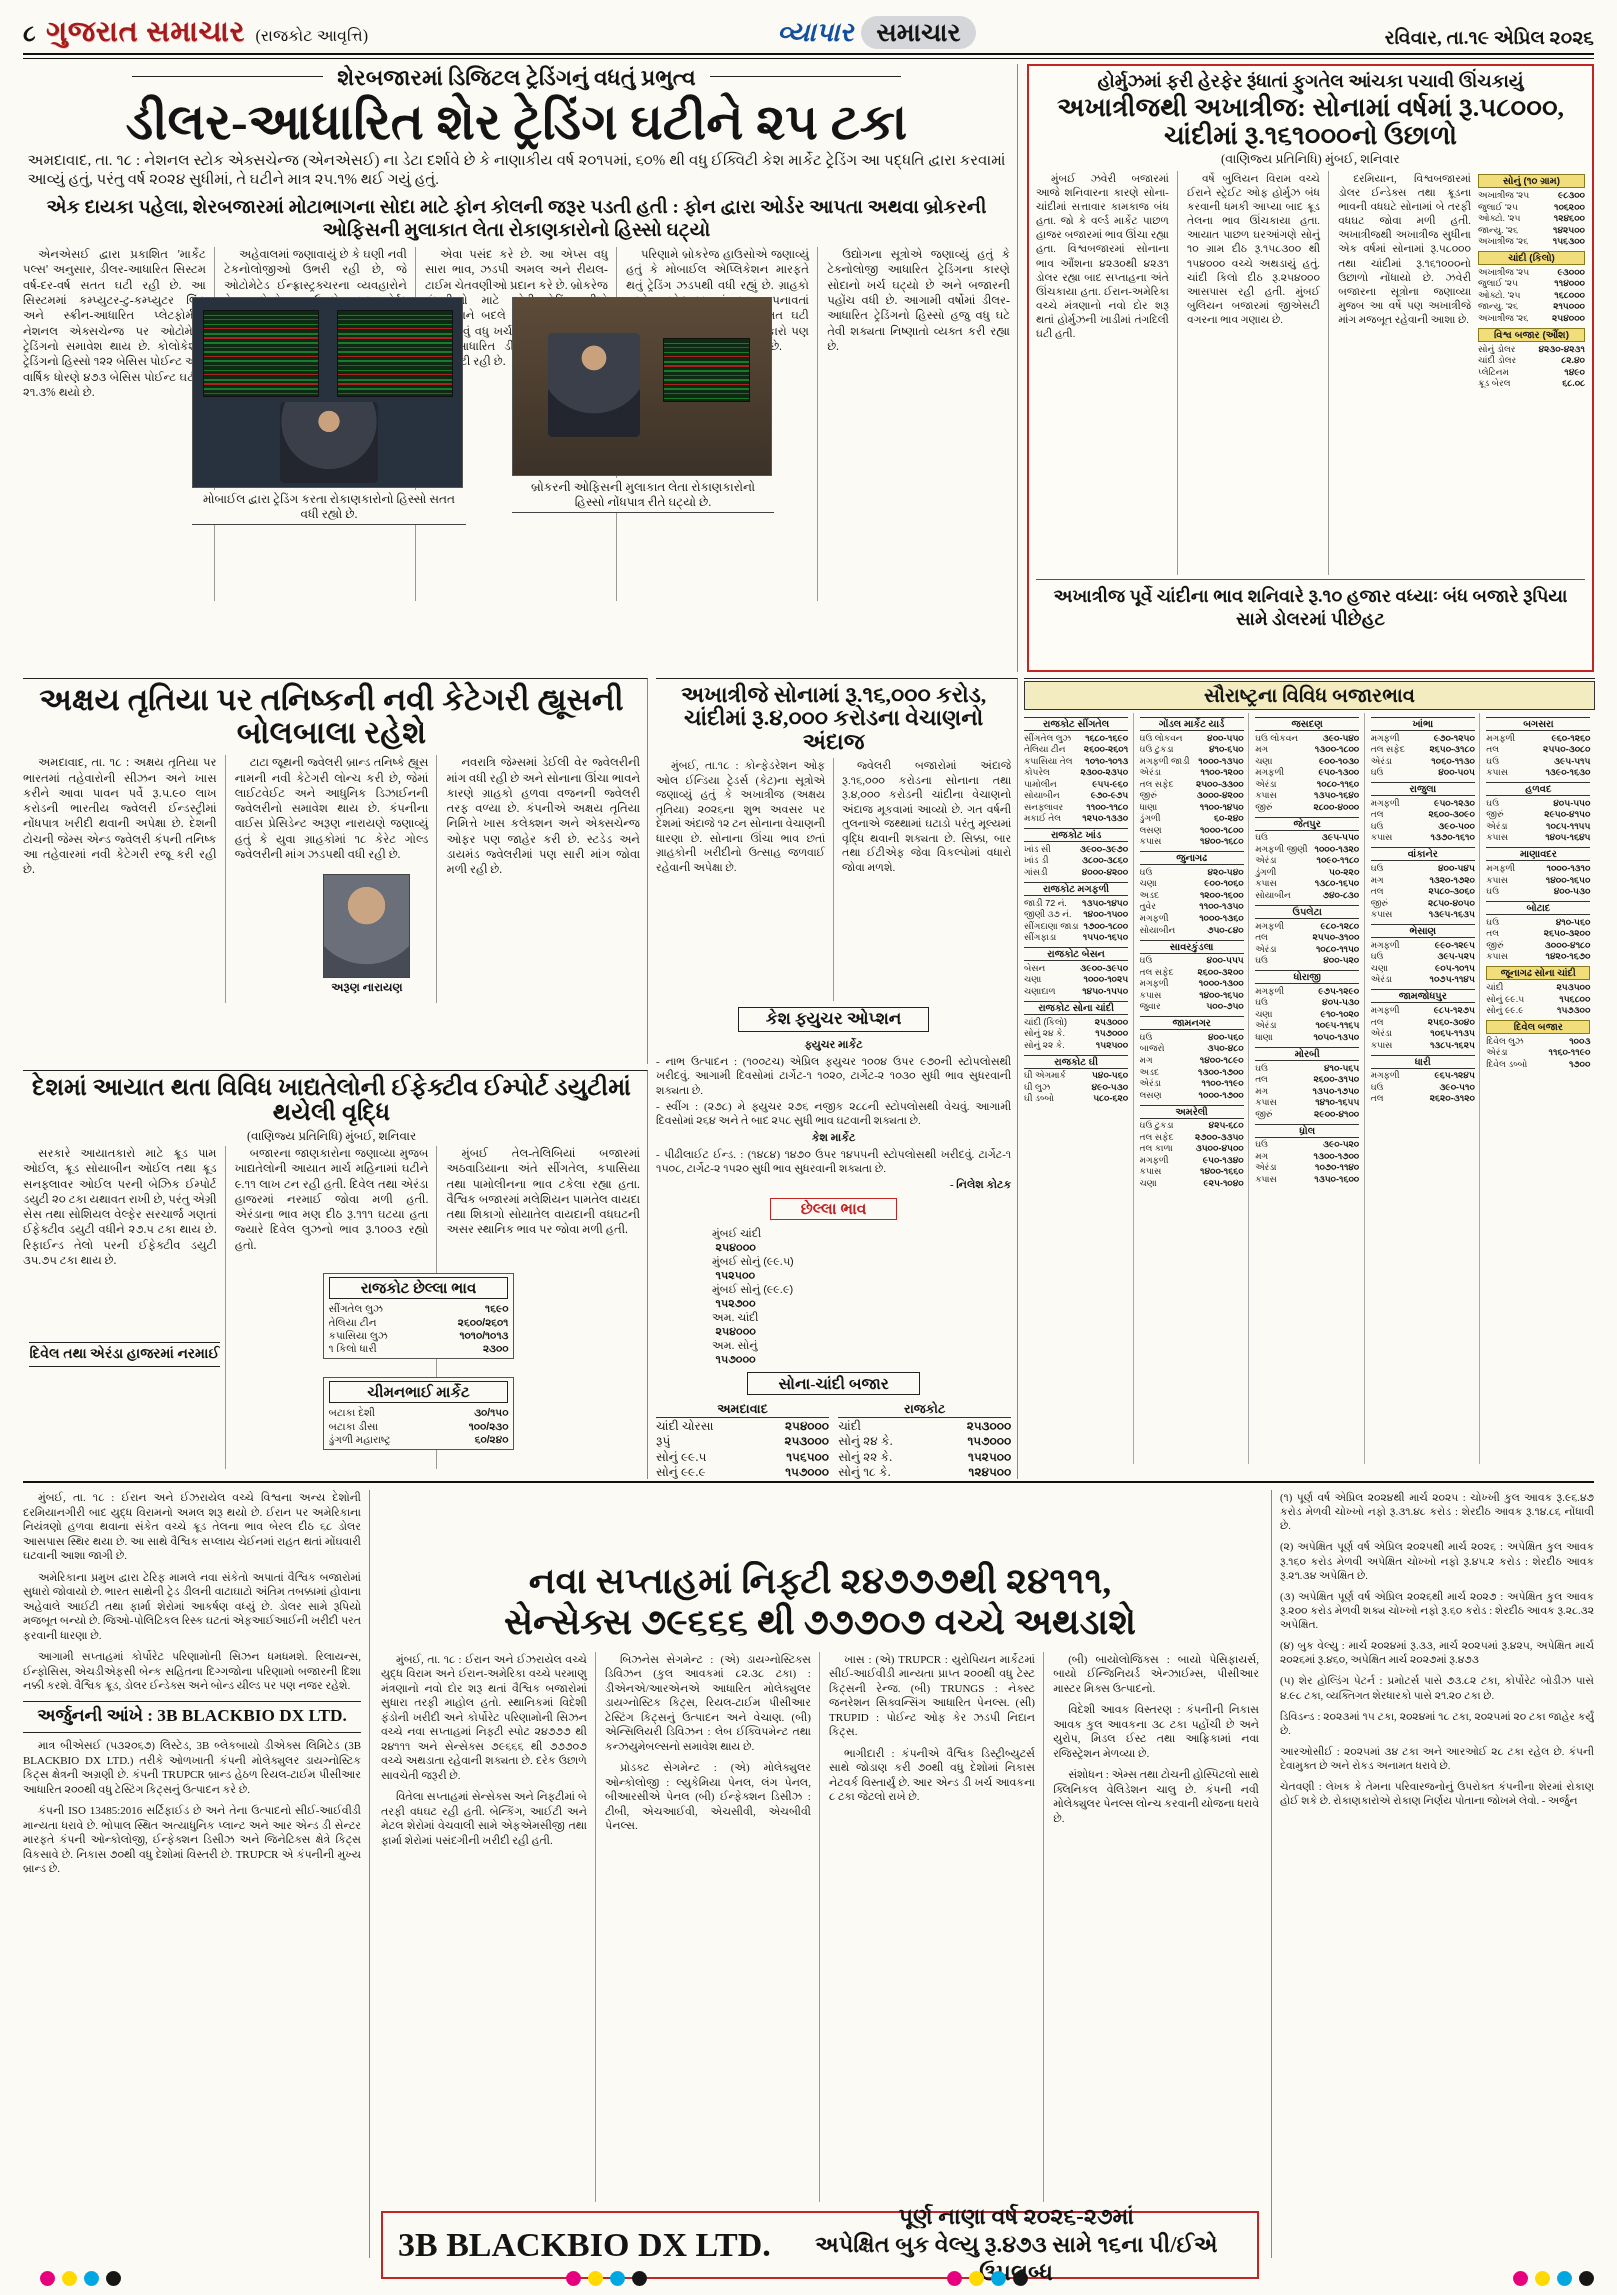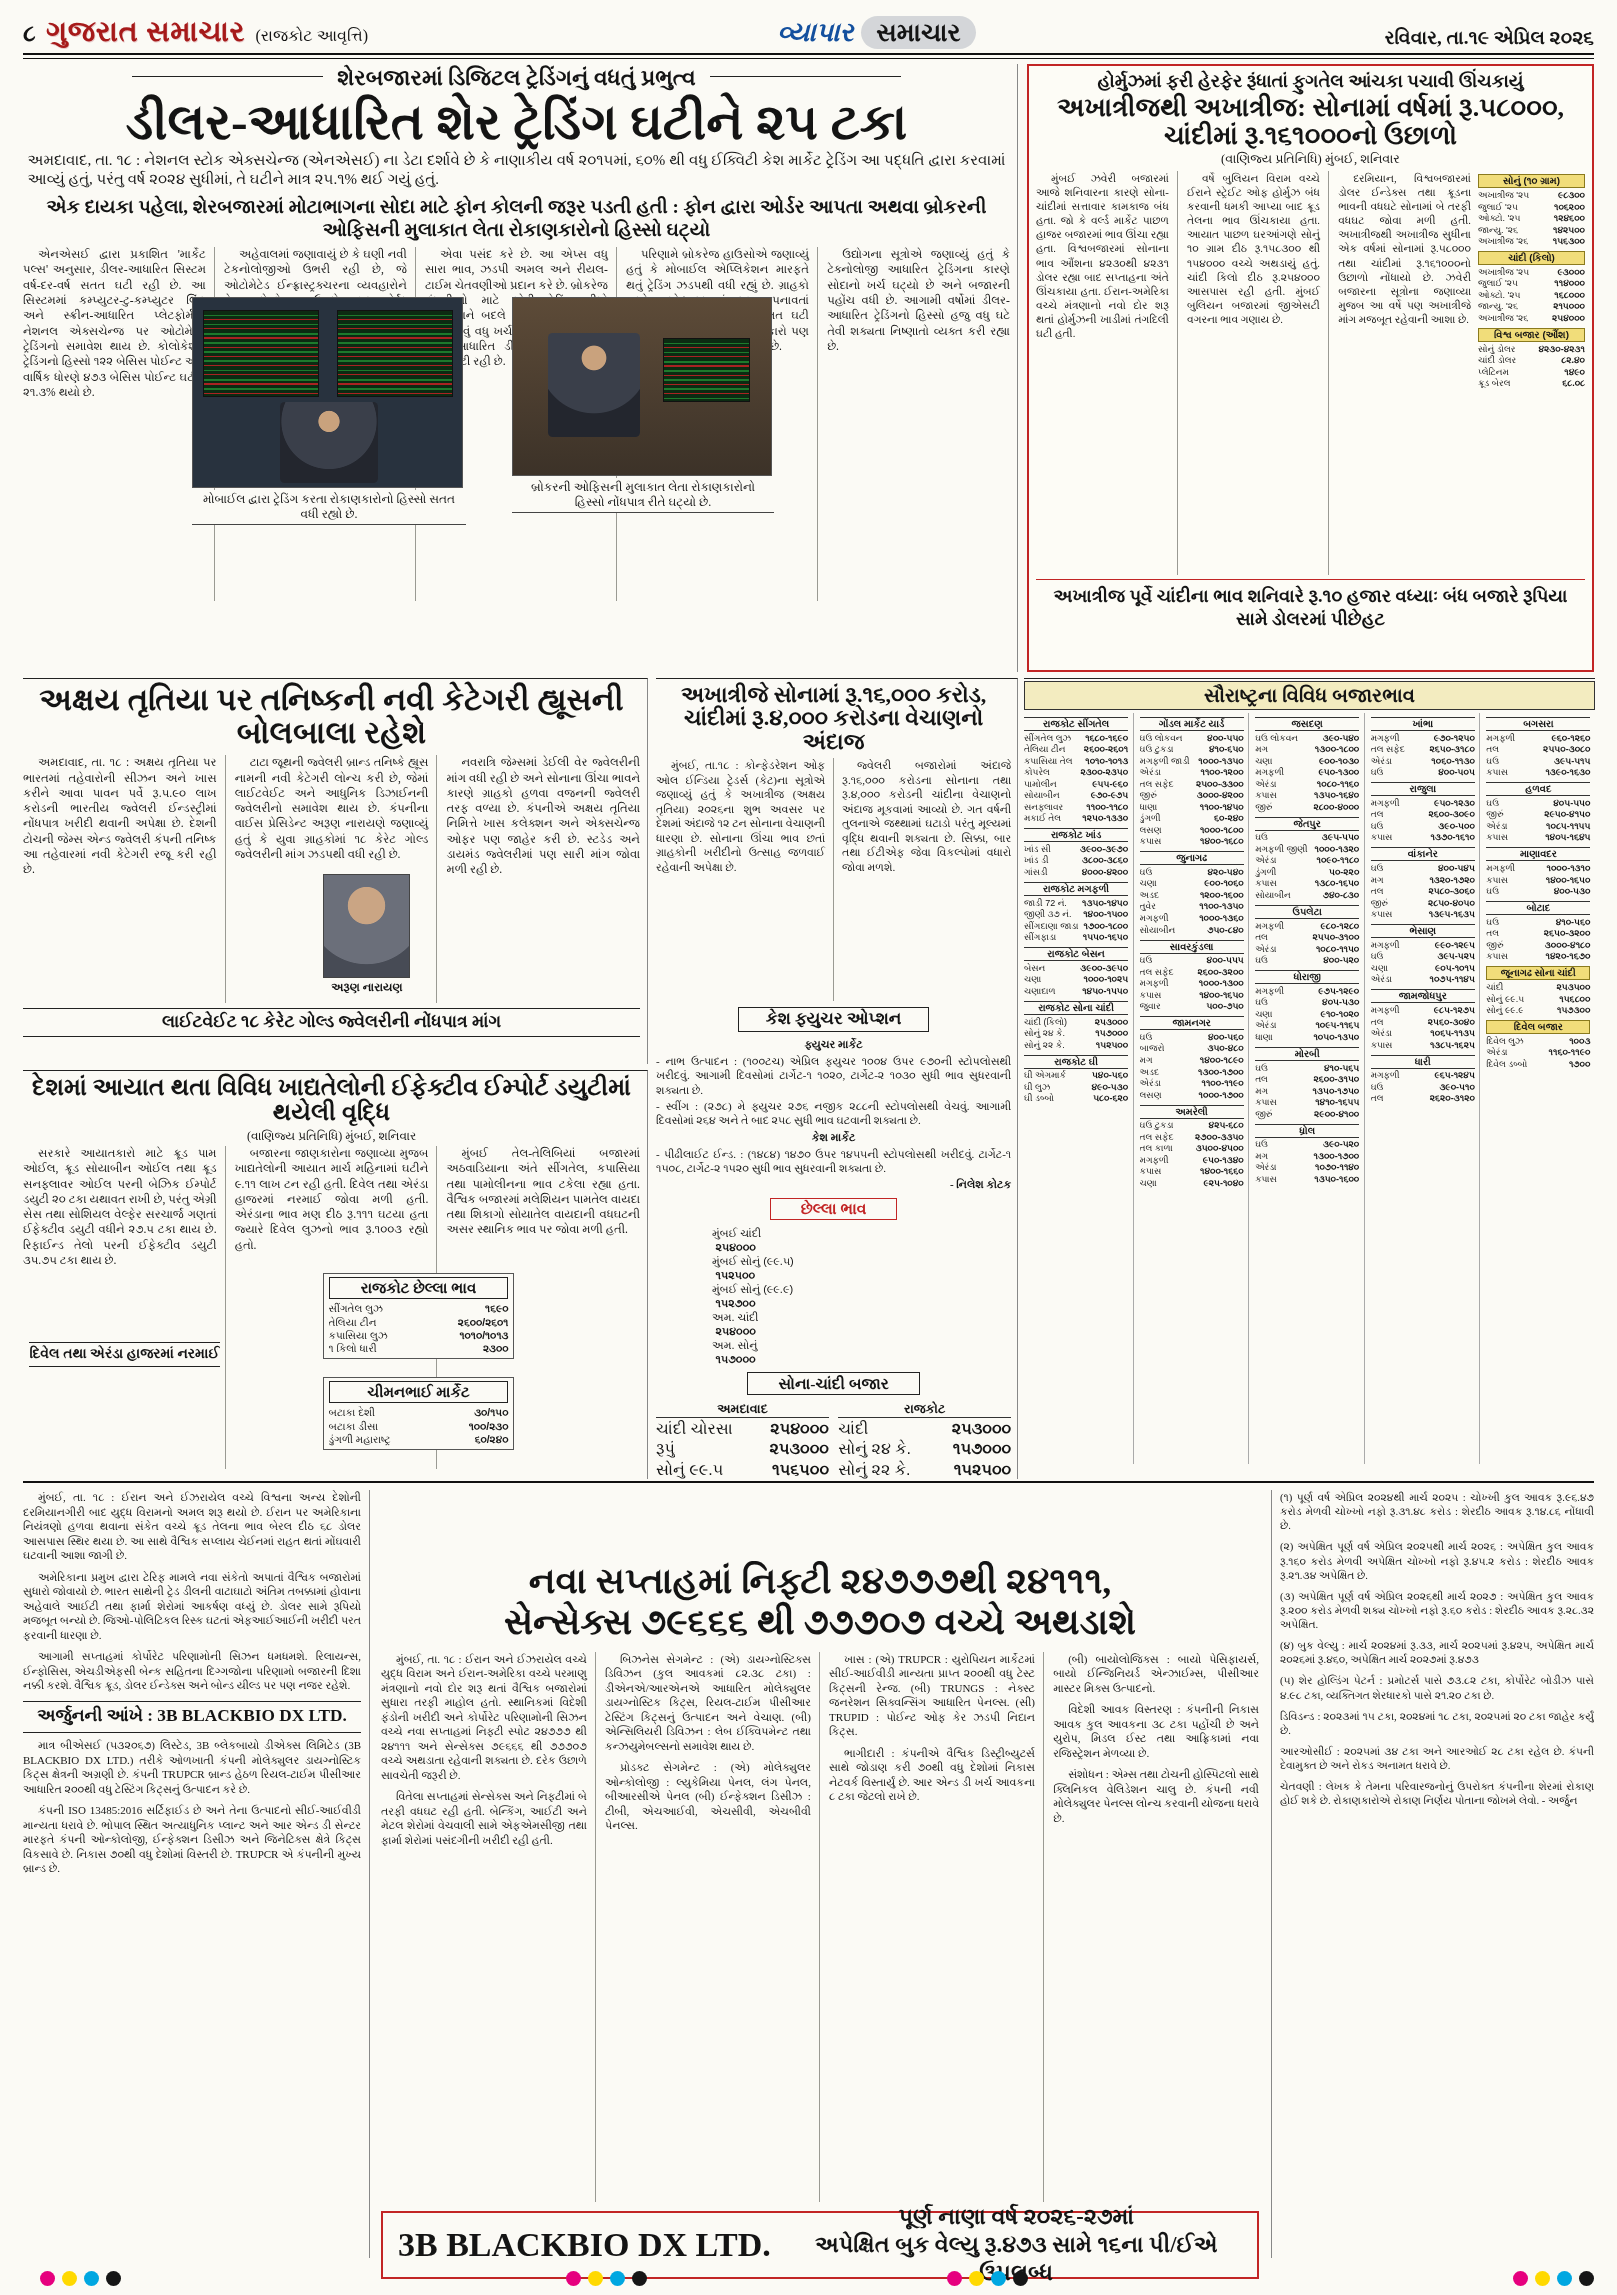--- a/index.html
+++ b/index.html
@@ -90,21 +90,21 @@
   .cashbox .boxtitle{font-size:17px;width:191px;}
   .cashline{font-size:11px;line-height:1.3;margin:2.3px 0;text-align:justify;}
   .cashline.b{font-weight:bold;text-align:center;}
   .cashline.r{text-align:right;font-weight:bold;}
   .lastbox .boxtitle{font-size:15.6px;width:127px;border-color:#c22525;color:#c22525;}
   .lastbox .prow{font-size:11px;flex-direction:column;}
   .sonabox .boxtitle{font-size:15.6px;width:173px;}
   .sona-cities{display:flex;gap:9.2px;}
   .sona-city{flex:1;}
   .sona-city h4{margin:1.2px 0;text-align:center;font-size:12.7px;border-bottom:1.2px solid #333;}
-  .sona-city .prow{font-size:16px;}
+  .sona-city .prow{font-size:12px;}
   
   .market{position:absolute;left:1024px;top:678px;width:571px;height:801px;border-top:1.2px solid #222;
           padding-top:2.3px;overflow:hidden;}
   .market-title{background:#f3ecc0;border:1.2px solid #333;text-align:center;font-weight:bold;
                 font-size:19.6px;padding:2.3px 0;margin-bottom:3.5px;}
   .market-cols{display:flex;gap:5.8px;height:751px;overflow:hidden;}
   .mcol{flex:1;border-right:0.6px solid #aaa;padding-right:4.6px;overflow:hidden;}
   .mcol:last-child{border-right:none;}
   
   .bot-rule{position:absolute;left:23px;top:1481px;width:1571px;height:2.3px;background:#111;}
@@ -282,21 +282,20 @@
           <div class="bodycol" data-interactable="false">
             <p class="para" data-interactable="false">ટાટા જૂથની જ્વેલરી બ્રાન્ડ તનિષ્કે હ્યૂસ નામની નવી કેટેગરી લોન્ચ કરી છે, જેમાં લાઈટવેઈટ અને આધુનિક ડિઝાઈનની જ્વેલરીનો સમાવેશ થાય છે. કંપનીના વાઈસ પ્રેસિડેન્ટ અરૂણ નારાયણે જણાવ્યું હતું કે યુવા ગ્રાહકોમાં ૧૮ કેરેટ ગોલ્ડ જ્વેલરીની માંગ ઝડપથી વધી રહી છે.</p>
           </div>
           <div class="bodycol" data-interactable="false">
             <p class="para" data-interactable="false">નવરાત્રિ જેમ્સમાં ડેઈલી વેર જ્વેલરીની માંગ વધી રહી છે અને સોનાના ઊંચા ભાવને કારણે ગ્રાહકો હળવા વજનની જ્વેલરી તરફ વળ્યા છે. કંપનીએ અક્ષય તૃતિયા નિમિત્તે ખાસ કલેક્શન અને એક્સચેન્જ ઓફર પણ જાહેર કરી છે. સ્ટડેડ અને ડાયમંડ જ્વેલરીમાં પણ સારી માંગ જોવા મળી રહી છે.</p>
           </div>
         </div>
       <div class="portrait" data-interactable="false"></div>
       <div class="portrait-cap" data-interactable="false">અરૂણ નારાયણ</div>
     </div>
-    <div class="strip-bold" data-interactable="false">લાઈટવેઈટ ૧૮ કેરેટ ગોલ્ડ જ્વેલરીની નોંધપાત્ર માંગ</div>
   </div>
 
   <div class="import" data-interactable="false">
     <div class="headline" data-interactable="false">દેશમાં આયાત થતા વિવિધ ખાદ્યતેલોની ઈફેક્ટીવ ઈમ્પોર્ટ ડયુટીમાં થયેલી વૃદ્ધિ</div>
     <div class="import-by" data-interactable="false">(વાણિજ્ય પ્રતિનિધિ) મુંબઈ, શનિવાર</div>
     <div class="import-body" data-interactable="false">
       <div class="bodywrap" id="import-cols" style="height:100%;" data-interactable="false">
           <div class="bodycol" data-interactable="false">
             <p class="para" data-interactable="false">સરકારે આયાતકારો માટે ક્રૂડ પામ ઓઈલ, ક્રૂડ સોયાબીન ઓઈલ તથા ક્રૂડ સનફ્લાવર ઓઈલ પરની બેઝિક ઈમ્પોર્ટ ડયુટી ૨૦ ટકા યથાવત રાખી છે, પરંતુ એગ્રી સેસ તથા સોશિયલ વેલ્ફેર સરચાર્જ ગણતાં ઈફેક્ટીવ ડયુટી વધીને ૨૭.૫ ટકા થાય છે. રિફાઈન્ડ તેલો પરની ઈફેક્ટીવ ડયુટી ૩૫.૭૫ ટકા થાય છે.</p>
           </div>

